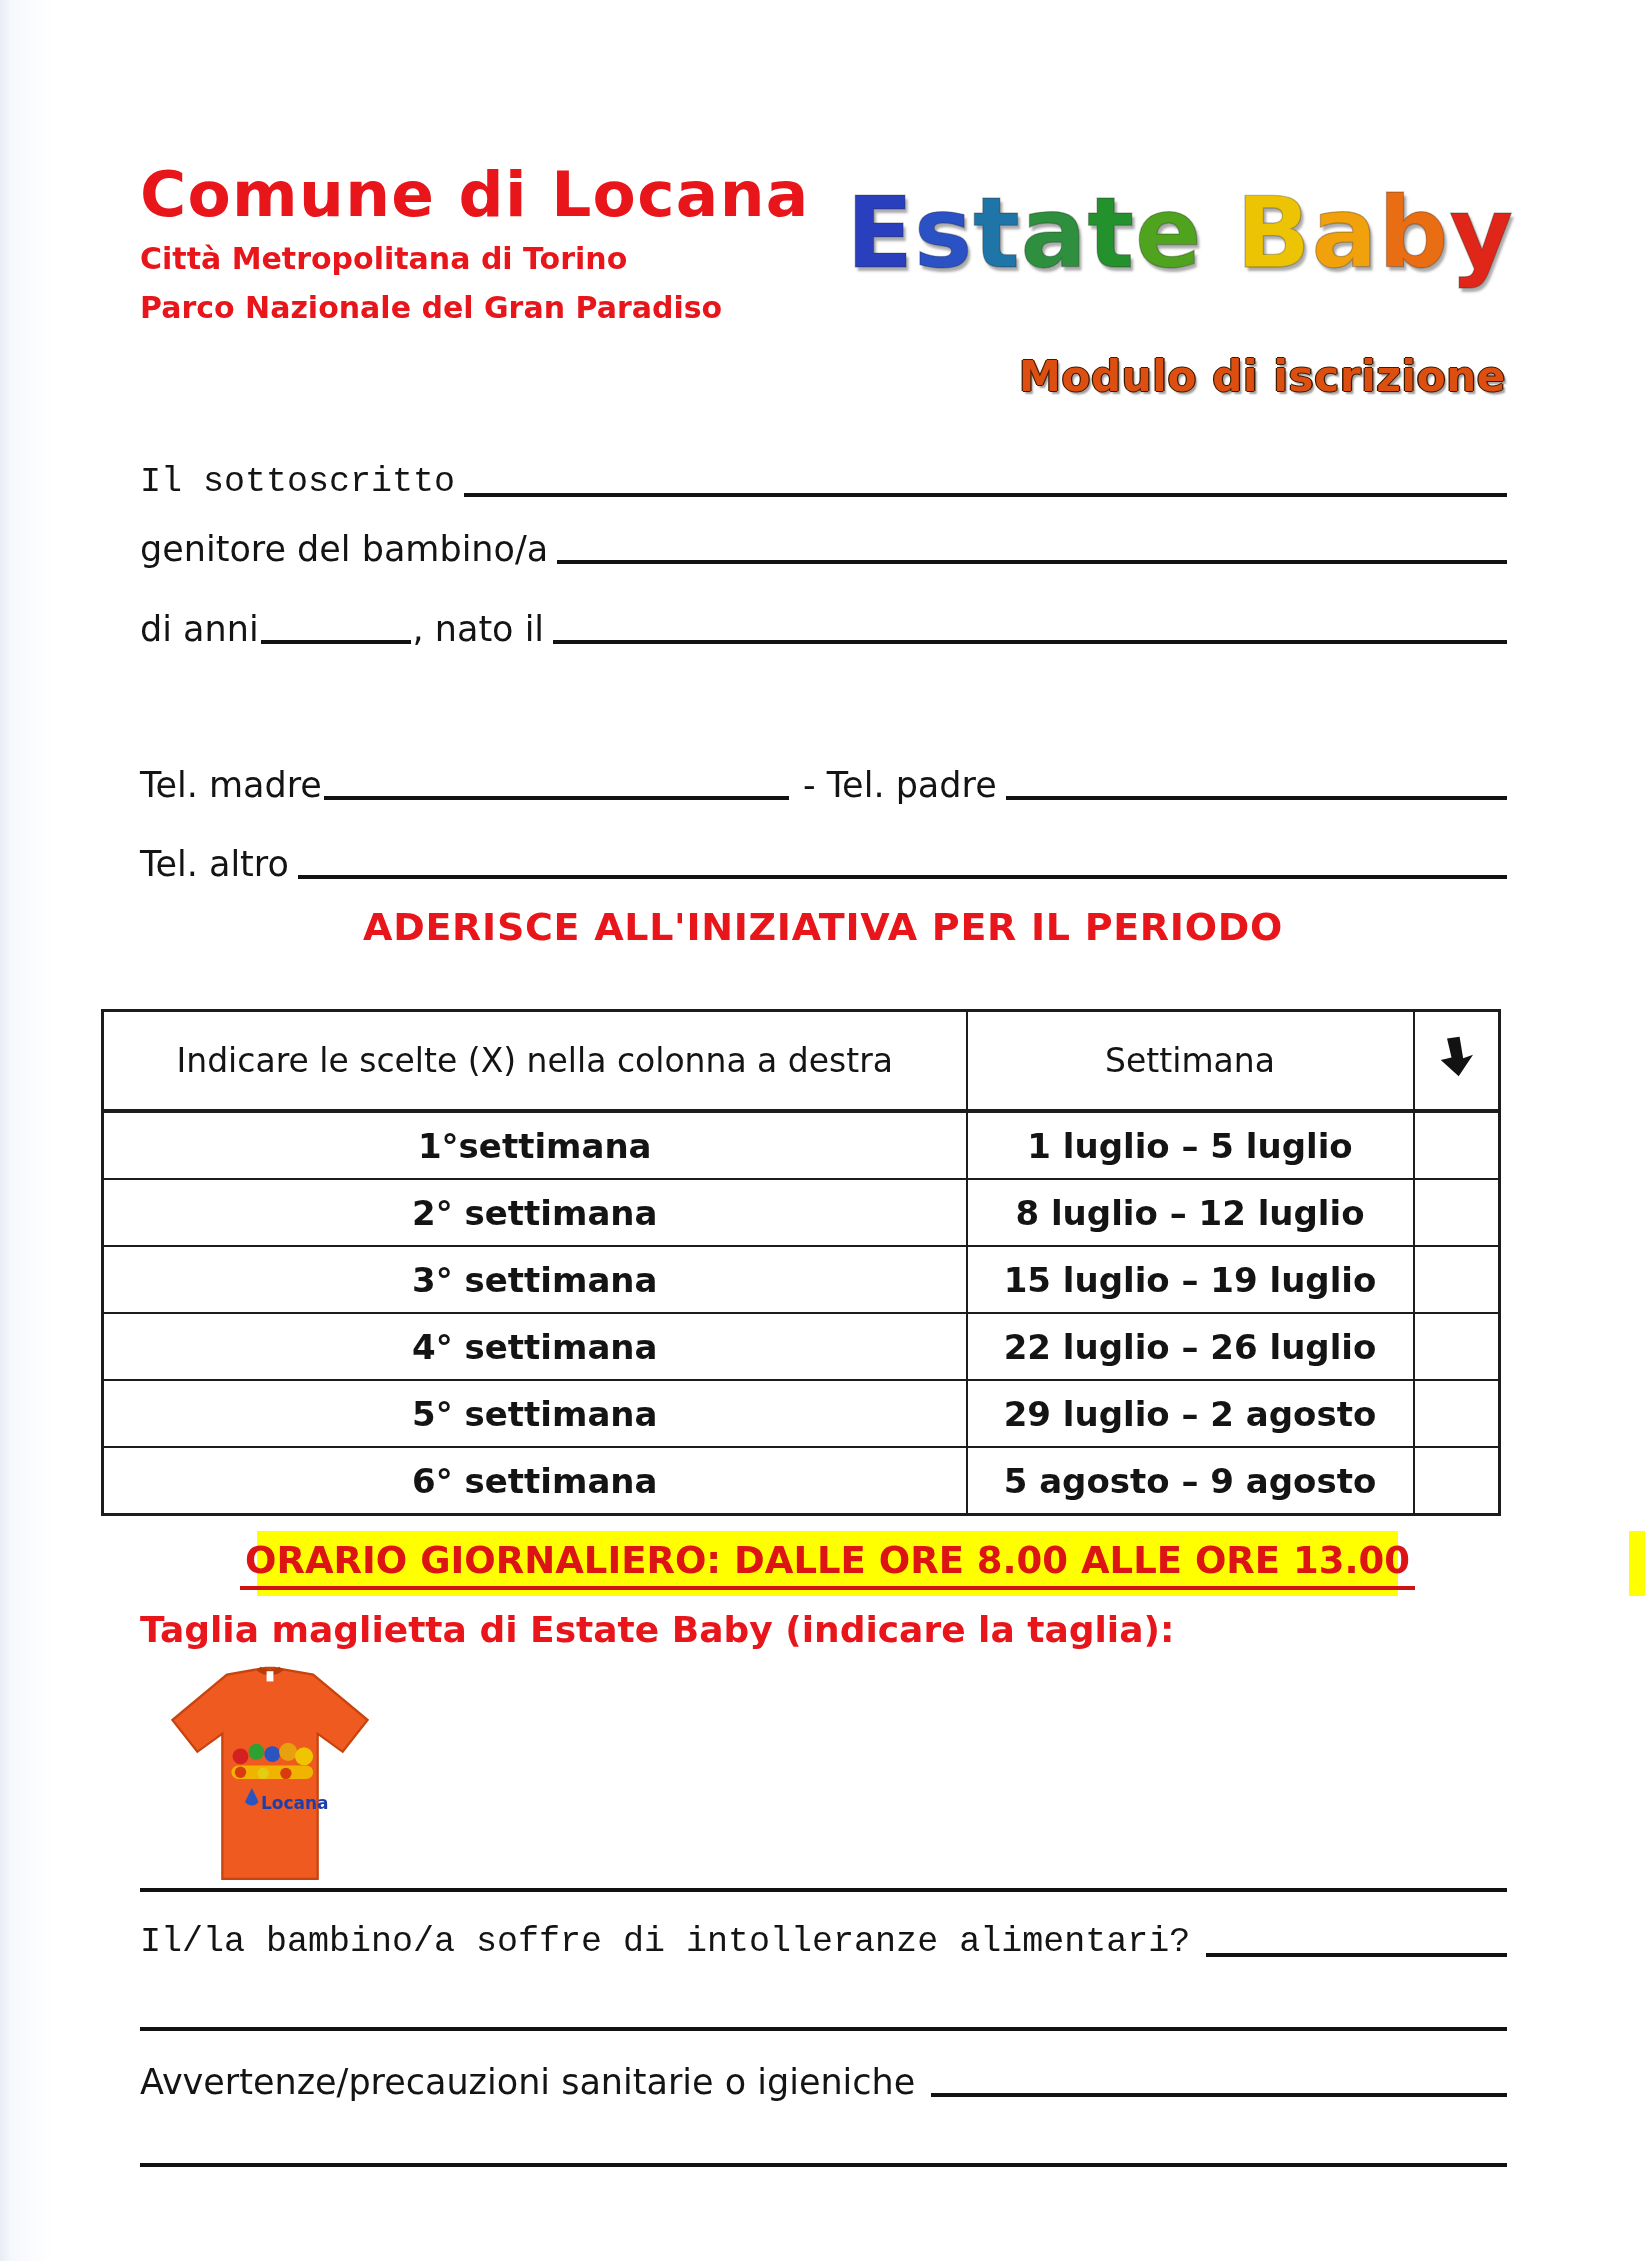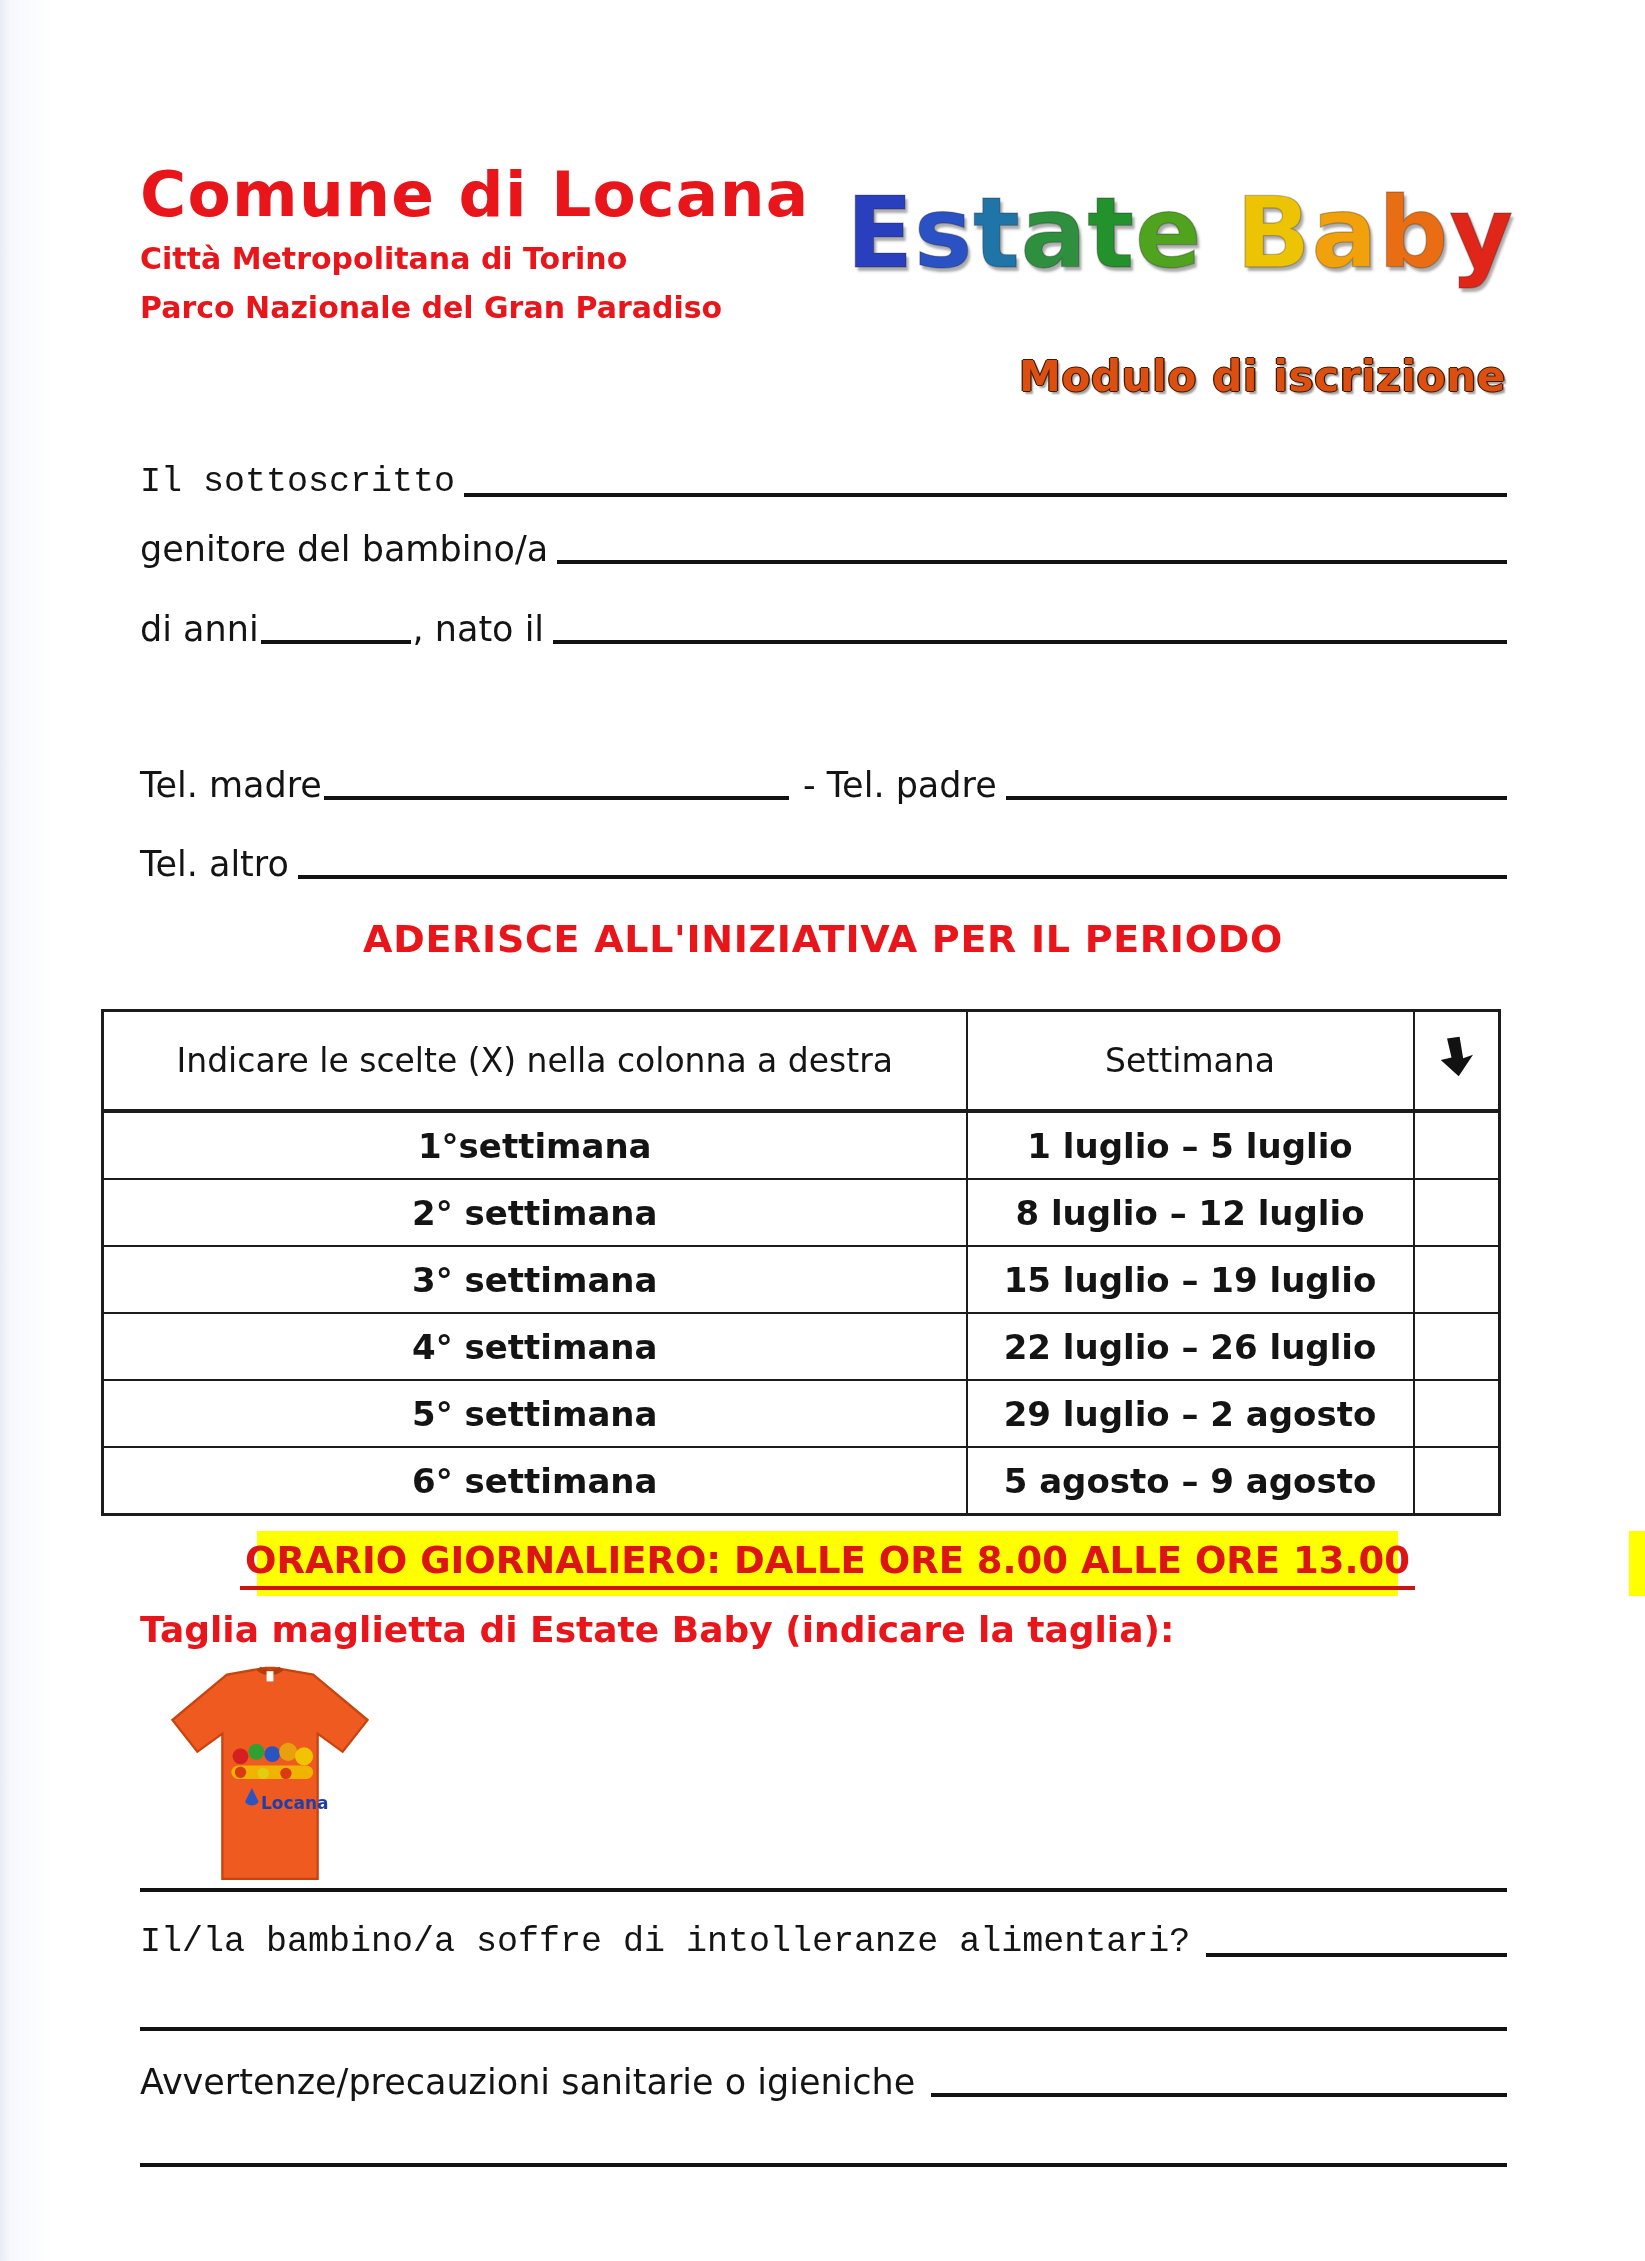--- a/index.html
+++ b/index.html
@@ -103,21 +103,21 @@
     <span class="line" style="flex:5;margin-left:2.6px;"></span>
     <span class="lbl" style="margin-left:14.3px;">- Tel. padre</span>
     <span class="line" style="flex:5.4;"></span>
   </div>
 
   <div class="frow" style="top:844px;">
     <span class="lbl">Tel. altro</span>
     <span class="line"></span>
   </div>
 
-  <div class="heading" style="color: rgb(232, 21, 27); margin-top: 12px;">ADERISCE ALL'INIZIATIVA PER IL PERIODO</div>
+  <div class="heading" style="color: rgb(232, 21, 27);">ADERISCE ALL'INIZIATIVA PER IL PERIODO</div>
 
   <table class="weeks">
     <colgroup>
         <col class="col-w1">
         <col class="col-w2">
         <col class="col-w3">
       </colgroup>
     <tbody>
         <tr>
       <th>Indicare le scelte (X) nella colonna a destra</th>

